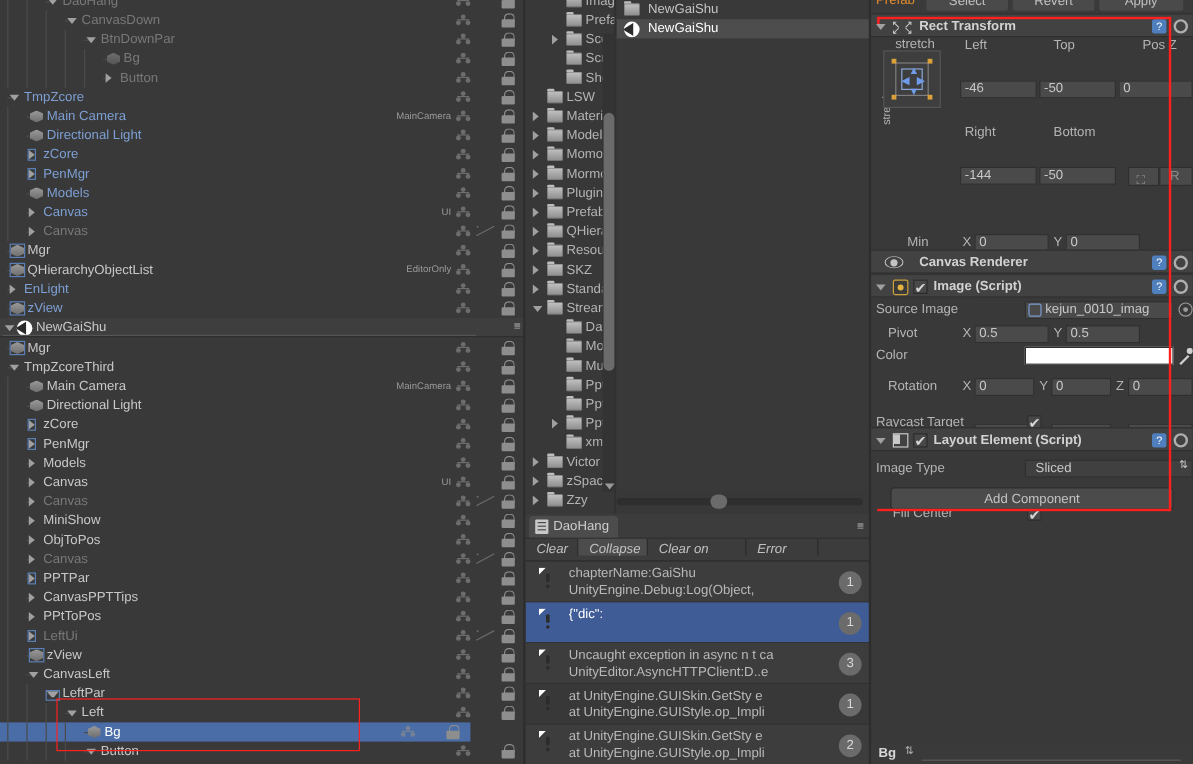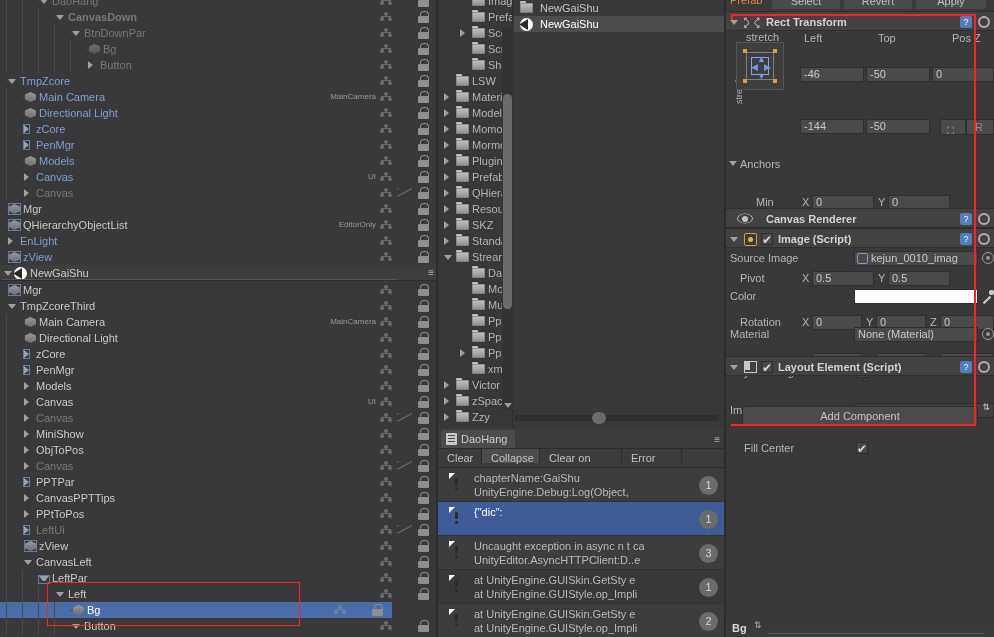--- a/index.html
+++ b/index.html
@@ -113,21 +113,21 @@
   #console { left:438px; top:428px; width:288px; height:209px; background:#383838; }
   .ctab { position:absolute; left:3px; top:2px; height:18px; padding:0 8px 0 20px; line-height:18px;
      background:#4c4c4c; color:#cdcdcd; border-radius:3px 3px 0 0; font-size:11px; }
   .ctab .ic { position:absolute; left:5px; top:3px; width:11px; height:12px; background:#c8c8c8; border-radius:1px;}
   .ctab .ic:after { content:""; position:absolute; left:2px; top:2px; width:7px; height:1px; background:#4c4c4c;
      box-shadow:0 3px 0 #4c4c4c, 0 6px 0 #4c4c4c; }
   .ctabbar { position:absolute; left:0; top:0; width:288px; height:21px; background:#3c3c3c; border-bottom:1px solid #2d2d2d;}
   .cbtnbar { position:absolute; left:0; top:21px; width:288px; height:19px; background:#3c3c3c;
      border-bottom:1px solid #2a2a2a; }
   .cbtn { position:absolute; top:0; height:14px; line-height:19px; padding:0 9px; font-size:11px; color:#c2c2c2;
-     border-right:1px solid #2c2c2c; }
+     border-right:1px solid #2c2c2c;font-style:italic; }
   .cbtn.on { background:#4c4c4c; }
   .clist { position:absolute; left:0; top:40px; width:288px; height:169px; overflow:hidden; }
   .citem { position:relative; height:34px; border-bottom:1px solid #323232; background:#3d3d3d; }
   .citem.alt { background:#383838; }
   .citem.sel { background:#3f5c96; }
   .cicon { position:absolute; left:8px; top:7px; width:20px; height:19px; }
   .cbub { width:20px; height:17px; background:#fff; border-radius:9px; position:relative; }
   .cbub:after { content:""; position:absolute; left:3px; bottom:-4px; width:6px; height:6px; background:#fff;
      clip-path:polygon(0 100%, 100% 0, 0 0); }
   .cbub b { position:absolute; left:8.5px; top:3px; width:3px; height:7px; background:#2b2b2b; border-radius:1px;}
@@ -218,21 +218,21 @@
             <span class="q-eye"><span class="eye-out"></span></span>
             <span class="q-lock"><span class="lock"></span></span>
           </div>
         </div>
         <div class="h-row" style="position:absolute;left:0;top:9px;width:438px;">
           <div class="tline" style="left:6px"></div>
           <div class="tline" style="left:22px"></div>
           <div class="tline" style="left:38px"></div>
           <div class="telbow" style="left:54px"></div>
           <div class="tri open" style="left:56px"></div>
-          <span class="h-label dim" style="left:68px;font-weight:bold;">CanvasDown</span>
+          <span class="h-label dim" style="left:68px;">CanvasDown</span>
           <div class="qicons">
             <span class="q-ppl"><span class="ppl"><i></i><b></b><u></u><s></s></span></span>
             <span class="q-eye"><span class="eye-out"></span></span>
             <span class="q-lock"><span class="lock"></span></span>
           </div>
         </div>
         <div class="h-row" style="position:absolute;left:0;top:25px;width:438px;">
           <div class="tline" style="left:6px"></div>
           <div class="tline" style="left:22px"></div>
           <div class="tline" style="left:38px"></div>
@@ -992,35 +992,35 @@
       <div class="irow" style="top:-4px;">
         <div class="ilab" style="left:78px;">Left</div>
         <div class="ilab" style="left:152px;">Top</div>
         <div class="ilab" style="left:226px;">Pos Z</div>
       </div>
       <div class="irow" style="top:12px;">
         <div class="ifield" style="left:74px; width:64px;">-46</div>
         <div class="ifield" style="left:140px; width:64px;">-50</div>
         <div class="ifield" style="left:206px; width:62px;">0</div>
       </div>
+      <div class="irow" style="top:28px;">
+        <div class="ilab" style="left:78px;">Right</div>
+        <div class="ilab" style="left:152px;">Bottom</div>
+      </div>
       <div class="irow" style="top:44px;">
         <div class="ifield" style="left:74px; width:64px;">-144</div>
         <div class="ifield" style="left:140px; width:64px;">-50</div>
         <div class="rbtn" style="left:214px; top:3px; width:26px;">
           <span style="position:absolute;left:6px;top:1px;color:#9a9a9a;font-size:10px;">⛶</span>
         </div>
         <div class="rbtn" style="left:240px; top:3px; width:28px;">
           <span style="position:absolute;left:8px;top:0px;color:#8d8d8d;font-size:11px;line-height:15px;">R</span>
         </div>
       </div>
 
-      <div class="irow" style="top:62px;">
-        <div class="tri open" style="left:3px; top:7px;"></div>
-        <div class="ilab" style="left:14px;">Anchors</div>
-      </div>
       <div class="irow" style="top:80px;">
         <div class="ilab" style="left:30px;">Min</div>
         <div class="ilab" style="left:76px;">X</div>
         <div class="ifield" style="left:86px; width:62px;">0</div>
         <div class="ilab" style="left:152px;">Y</div>
         <div class="ifield" style="left:162px; width:62px;">0</div>
       </div>
       <div class="irow" style="top:98px;">
         <div class="ilab" style="left:30px;">Max</div>
         <div class="ilab" style="left:76px;">X</div>
@@ -1080,25 +1080,20 @@
         <div class="ilab" style="left:4px;">Source Image</div>
         <div class="ifield" style="left:128px; width:124px; padding-left:16px;">kejun_0010_imag</div>
         <div style="position:absolute;left:131px;top:5px;width:11px;height:11px;border:1px solid #7a9ccf;border-radius:2px;"></div>
         <div class="radio" style="left:256px;"></div>
       </div>
       <div class="irow" style="top:18px;">
         <div class="ilab" style="left:4px;">Color</div>
         <div class="colorfield" style="left:128px; width:124px;"></div>
         <div class="eyedrop" style="left:256px;"></div>
       </div>
-      <div class="irow" style="top:36px;">
-        <div class="ilab" style="left:4px;">Material</div>
-        <div class="ifield" style="left:128px; width:124px;">None (Material)</div>
-        <div class="radio" style="left:256px;"></div>
-      </div>
       <div class="irow" style="top:54px;">
         <div class="ilab" style="left:4px;">Raycast Target</div>
         <div class="ck" style="left:130px;"></div>
       </div>
       <div class="irow" style="top:72px;">
         <div class="ilab" style="left:4px;">Image Type</div>
         <div class="ifield flat" style="left:128px; width:140px; padding-left:8px;">Sliced</div>
         <div class="ddarrow">⇅</div>
       </div>
       <div class="irow" style="top:90px;">

